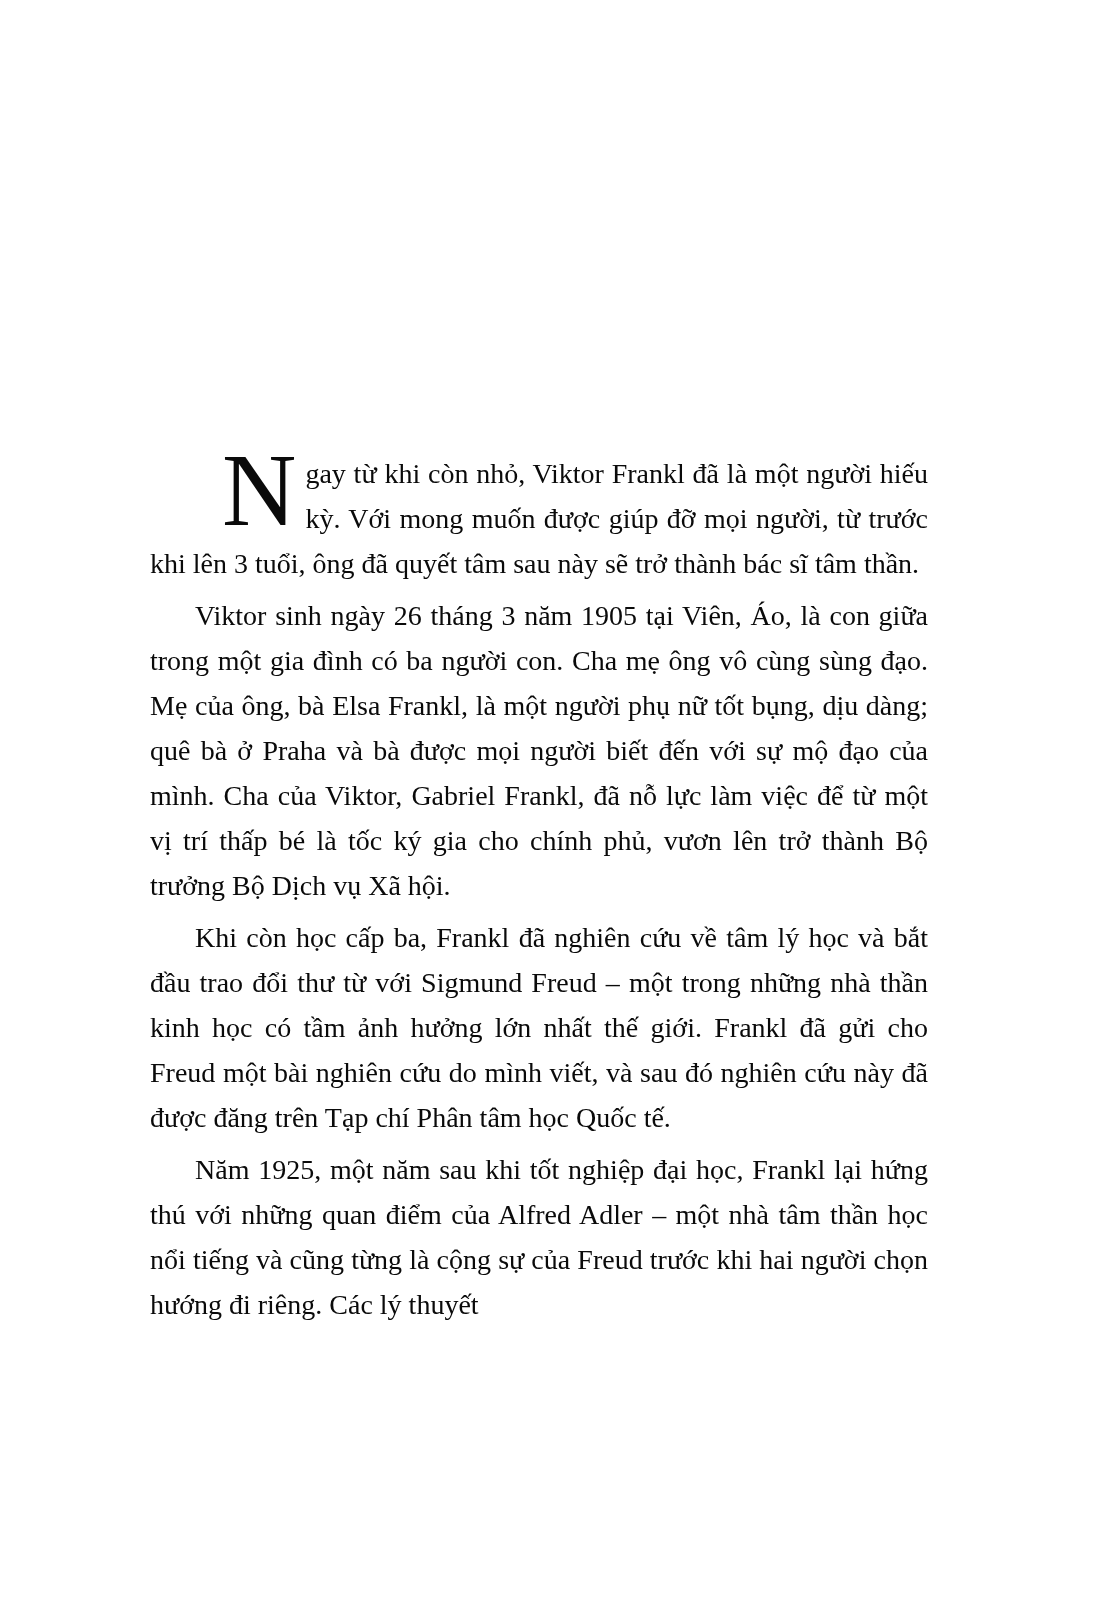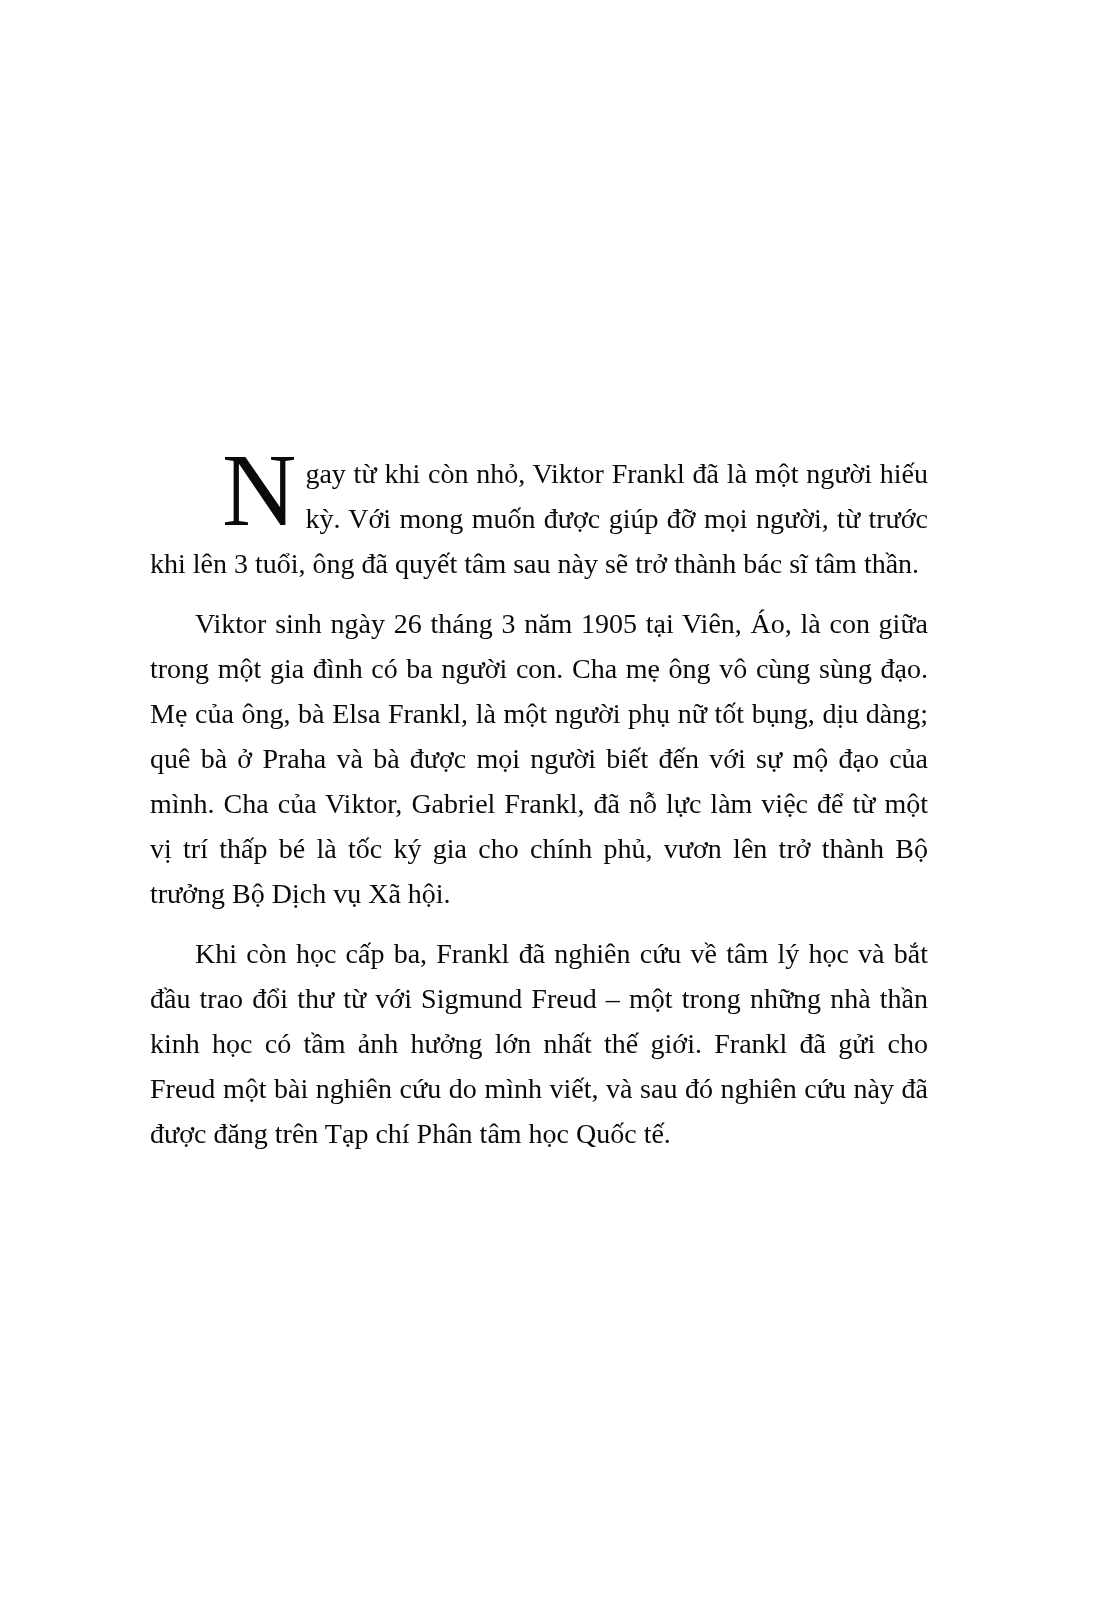--- a/index.html
+++ b/index.html
@@ -28,21 +28,21 @@
     font-size: 28px;
     line-height: 45px;
     text-align: justify;
     text-justify: inter-word;
   }
   .para {
     margin: 0;
     padding: 0;
   }
   .para + .para {
-    margin-top: 15px;
+    margin-top: 7px;
   }
   .para.indented {
     text-indent: 45px;
   }
   .dropcap {
     float: left;
     font-size: 103px;
     line-height: 78px;
     height: 78px;
     margin-left: 72px;
@@ -53,14 +53,15 @@
 </head>
 <body>
 
 <div class="page">
   <div class="text-block">
     <p class="para">
       <span class="dropcap">N</span><span>gay từ khi còn nhỏ, Viktor Frankl đã là một người hiếu kỳ. Với mong muốn được giúp đỡ mọi người, từ trước khi lên 3 tuổi, ông đã quyết tâm sau này sẽ trở thành bác sĩ tâm thần.</span>
     </p>
     <p class="para indented">Viktor sinh ngày 26 tháng 3 năm 1905 tại Viên, Áo, là con giữa trong một gia đình có ba người con. Cha mẹ ông vô cùng sùng đạo. Mẹ của ông, bà Elsa Frankl, là một người phụ nữ tốt bụng, dịu dàng; quê bà ở Praha và bà được mọi người biết đến với sự mộ đạo của mình. Cha của Viktor, Gabriel Frankl, đã nỗ lực làm việc để từ một vị trí thấp bé là tốc ký gia cho chính phủ, vươn lên trở thành Bộ trưởng Bộ Dịch vụ Xã hội.</p>
     <p class="para indented">Khi còn học cấp ba, Frankl đã nghiên cứu về tâm lý học và bắt đầu trao đổi thư từ với Sigmund Freud – một trong những nhà thần kinh học có tầm ảnh hưởng lớn nhất thế giới. Frankl đã gửi cho Freud một bài nghiên cứu do mình viết, và sau đó nghiên cứu này đã được đăng trên Tạp chí Phân tâm học Quốc tế.</p>
+    <p class="para indented">Năm 1925, một năm sau khi tốt nghiệp đại học, Frankl lại hứng thú với những quan điểm của Alfred Adler – một nhà tâm thần học nổi tiếng và cũng từng là cộng sự của Freud trước khi hai người chọn hướng đi riêng. Các lý thuyết</p>
   </div>
 </div>
 
 </body></html>

